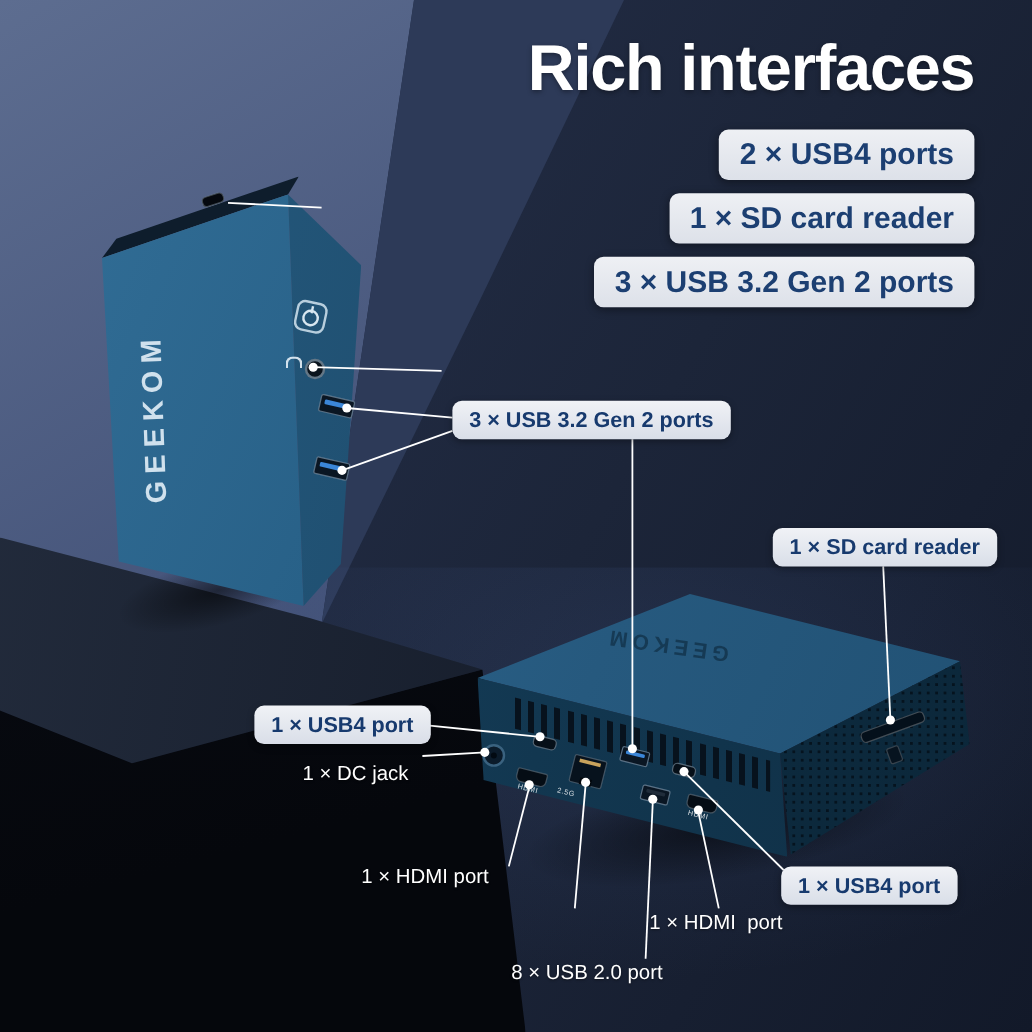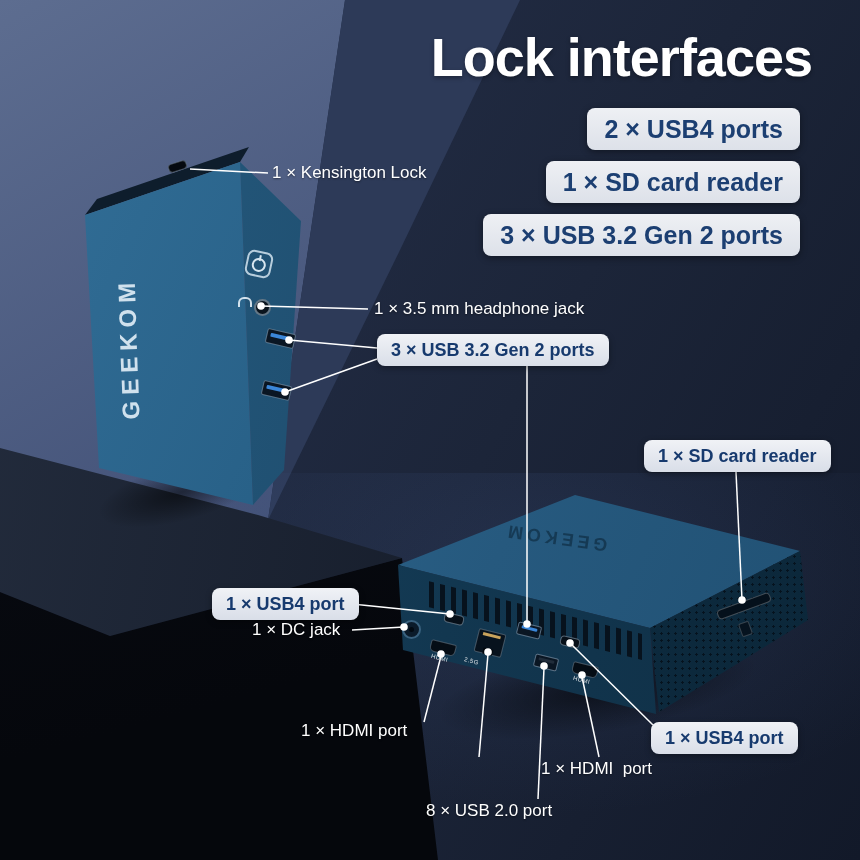--- a/index.html
+++ b/index.html
@@ -89,21 +89,21 @@
 
   
   .lines{left:0;top:0;z-index:5;pointer-events:none;}
   .callout-label{position:absolute;z-index:6;color:#fff;font-size:17px;font-weight:400;
     white-space:pre;text-shadow:0 1px 2px rgba(0,0,0,.45);}
   .pill{position:absolute;z-index:6;background:linear-gradient(#f0f2f6,#d9dee8);color:#173a6e;
     font-weight:bold;font-size:18px;line-height:20px;padding:6px 14px;border-radius:8px;
     white-space:nowrap;box-shadow:0 2px 6px rgba(0,0,0,.35);}
   .page-title{position:absolute;z-index:6;top:26px;right:48px;color:#fff;font-weight:bold;
     font-size:54px;letter-spacing:-1px;text-shadow:0 2px 4px rgba(0,0,0,.35);}
-  .badge{position:absolute;z-index:6;right:60px;background:linear-gradient(#eef0f4,#dde1e9);
+  .badge{position:absolute;z-index:6;right:48px;background:linear-gradient(#eef0f4,#dde1e9);
     color:#1c3f72;font-weight:bold;font-size:25px;line-height:28px;padding:7px 17px;
     border-radius:8px;white-space:nowrap;box-shadow:0 2px 7px rgba(0,0,0,.4);}
   .badge.b1{top:108px;} .badge.b2{top:161px;} .badge.b3{top:214px;}
 </style>
 </head>
 <body>
 
 <div class="scene">
 
   <div class="shape wall-light"></div>
@@ -181,29 +181,27 @@
       <circle cx="450" cy="614" r="3.8"></circle>
       <circle cx="404" cy="627" r="3.8"></circle>
       <circle cx="441" cy="654" r="3.8"></circle>
       <circle cx="488" cy="652" r="3.8"></circle>
       <circle cx="544" cy="666" r="3.8"></circle>
       <circle cx="582" cy="675" r="3.8"></circle>
       <circle cx="570" cy="643" r="3.8"></circle>
     </g>
   </svg>
 
-  <div class="page-title">Lock interfaces</div>
+  <div class="page-title">Rich interfaces</div>
   <div class="badge b1">2 × USB4 ports</div>
   <div class="badge b2">1 × SD card reader</div>
   <div class="badge b3">3 × USB 3.2 Gen 2 ports</div>
 
-  <div class="callout-label" style="left:272px;top:163px;">1 × Kensington Lock</div>
-  <div class="callout-label" style="left:374px;top:299px;">1 × 3.5 mm headphone jack</div>
   <div class="pill" style="left:377px;top:334px;">3 × USB 3.2 Gen 2 ports</div>
   <div class="pill" style="left:644px;top:440px;">1 × SD card reader</div>
   <div class="pill" style="left:212px;top:588px;">1 × USB4 port</div>
-  <div class="callout-label" style="left:252px;top:620px;">1 × DC jack</div>
+  <div class="callout-label" style="left:252px;top:635px;">1 × DC jack</div>
   <div class="callout-label" style="left:301px;top:721px;">1 × HDMI port</div>
   <div class="callout-label" style="left:426px;top:801px;">8 × USB 2.0 port</div>
   <div class="callout-label" style="left:541px;top:759px;">1 × HDMI  port</div>
   <div class="pill" style="left:651px;top:722px;">1 × USB4 port</div>
 
 </div>
 
 </body></html>

